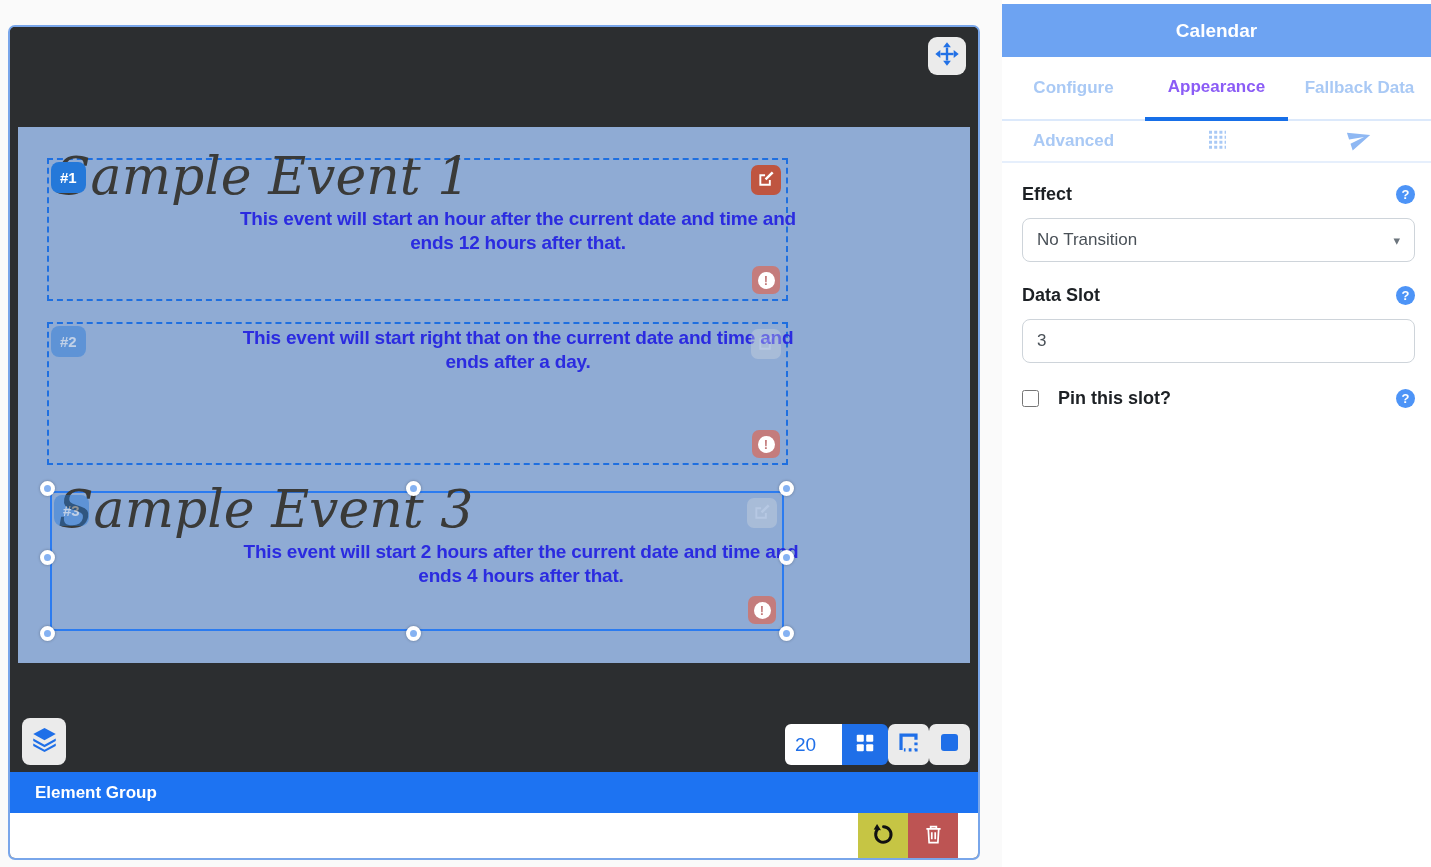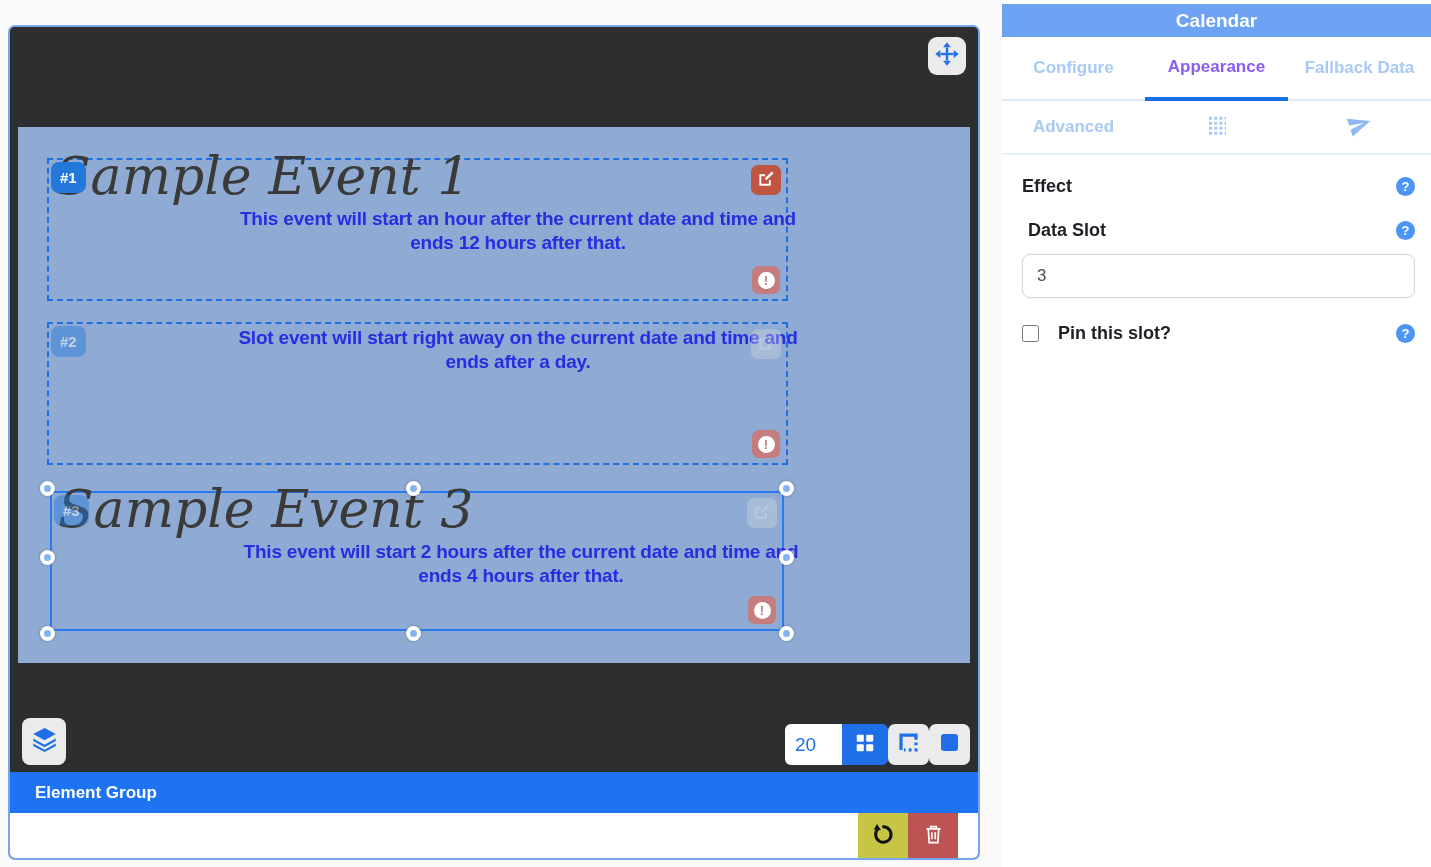--- a/index.html
+++ b/index.html
@@ -95,37 +95,37 @@
     display:flex; align-items:center; padding-left:25px; flex:none;
   }
   .bottom-row { flex:1; background:#fff; display:flex; justify-content:flex-end; padding-right:20px; }
   .undo-btn, .trash-btn { width:50px; border:none; display:flex; align-items:center; justify-content:center; cursor:pointer; }
   .undo-btn { background:#c6c544; }
   .trash-btn { background:#bd5453; }
 
   
   .side-panel { position:absolute; left:1002px; top:0; width:429px; height:867px; background:#fff; }
   .side-header {
-    margin-top:4px; height:33px; background:#6da3f2; color:#fff; font-weight:bold;
+    margin-top:4px; height:53px; background:#6da3f2; color:#fff; font-weight:bold;
     font-size:19px; display:flex; align-items:center; justify-content:center;
   }
   .tabs { display:flex; height:64px; border-bottom:2px solid #dce9fb; }
   .tab {
     flex:1; display:flex; align-items:center; justify-content:center;
     font-weight:bold; font-size:17px; color:#a9c9f5; cursor:pointer;
   }
   .tab.active { color:#8b5cf6; border-bottom:4px solid #176fe8; margin-bottom:-2px; }
-  .subtabs { display:flex; height:54px; border-bottom:2px solid #e6effc; }
+  .subtabs { display:flex; height:42px; border-bottom:2px solid #e6effc; }
   .subtab {
     flex:1; display:flex; align-items:center; justify-content:center;
     font-weight:bold; font-size:17px; color:#a9c9f5; cursor:pointer;
   }
   .panel-content { padding:21px 16px 0 20px; }
   .label-row { display:flex; align-items:center; justify-content:space-between; }
-  .label-row + .label-row, .mt { margin-top:23px;margin-left:6px; }
+  .label-row + .label-row, .mt { margin-top:23px; }
   .field-label { font-weight:bold; font-size:18px; color:#1d2125; }
   .help {
     width:19px; height:19px; border-radius:50%; background:#4d94f7; color:#fff;
     font-size:13px; font-weight:bold; display:flex; align-items:center; justify-content:center;
     cursor:pointer; flex:none;
   }
   .select, .text-input {
     margin-top:13px; height:44px; width:100%; border:1px solid #ced4da; border-radius:8px;
     display:flex; align-items:center; justify-content:space-between; padding:0 14px;
     font-size:17px; color:#495057; background:#fff; cursor:pointer;
@@ -170,21 +170,21 @@
               </svg>
           </span>
         </div>
         <div class="warn-btn">
           <span class="warn-circle">!</span>
         </div>
       </div>
 
       <div class="event dashed event2">
         <span class="badge faded">#2</span>
-        <div class="evt-desc">Slot event will start right away on the current date and time and ends after a day.</div>
+        <div class="evt-desc">This event will start right that on the current date and time and ends after a day.</div>
         <div class="edit-btn faded">
           <span>
             <svg viewBox="0 0 20 20" width="19" height="19" fill="none" stroke="#fff" stroke-width="2">
                 <path d="M13.5 11.5 V16.5 H3.5 V6.5 H8.5"></path>
                 <path d="M9 11 L16.5 3.5" stroke-width="2.6"></path>
               </svg>
           </span>
         </div>
         <div class="warn-btn">
           <span class="warn-circle">!</span>
@@ -315,20 +315,24 @@
           </svg>
       </span>
     </div>
   </div>
 
   <div class="panel-content">
     <div class="label-row">
       <span class="field-label">Effect</span>
       <span class="help">?</span>
     </div>
+    <div class="select">
+      <span>No Transition</span>
+      <span class="chevron">▾</span>
+    </div>
 
     <div class="label-row mt">
       <span class="field-label">Data Slot</span>
       <span class="help">?</span>
     </div>
     <input class="text-input" value="3" style="">
 
     <div class="pin-row">
       <input type="checkbox" class="pin-check" style="">
       <span class="field-label">Pin this slot?</span>

